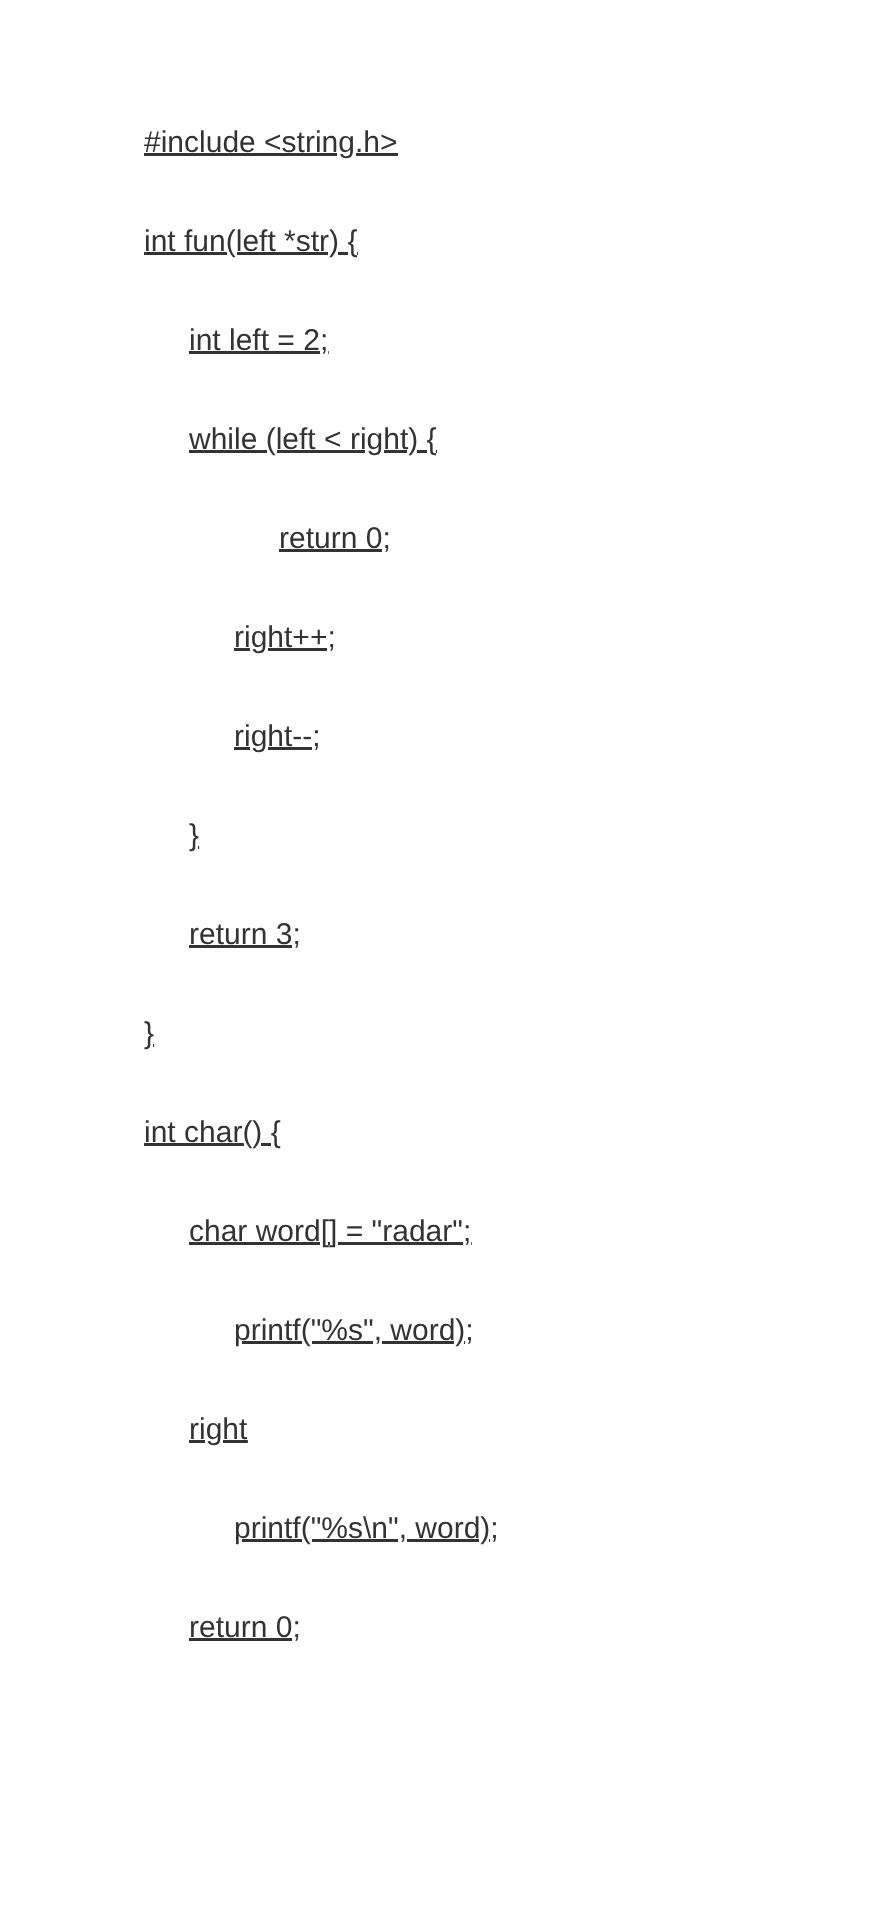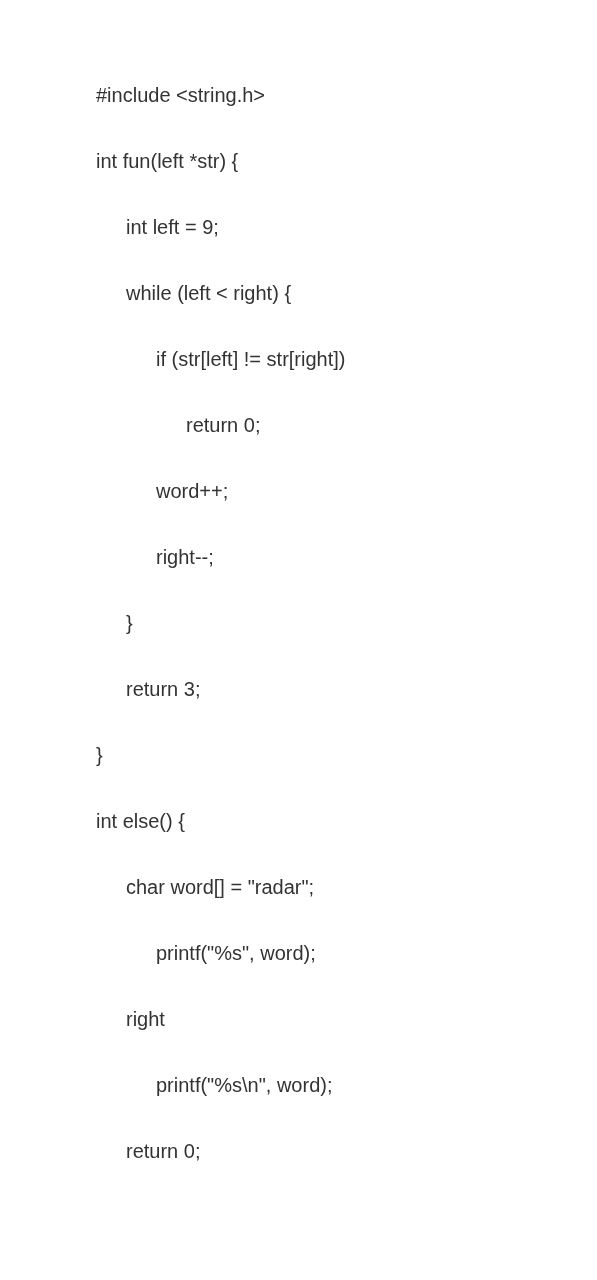--- a/index.html
+++ b/index.html
@@ -1,18 +1,19 @@
 <!DOCTYPE html>
 <html><head>
   <meta charset="utf-8">
   <style>
     * {
       margin: 18px;
       padding: 0;
       box-sizing: border-box;
+      text-decoration: underline;
     }
     body {
       font-family: Arial, Helvetica, sans-serif;
       background: #ffffff;
       width: 597px;
       height: 1280px;
       padding: 28px 24px;
       font-size: 20px;
       color: #333;
       line-height: 1.3;
@@ -34,30 +35,29 @@
       background: #d8d8d8;
       border-radius: 4px;
     }
   </style>
 </head>
 <body>
 
 <div>
   <div class="code-line">#include &lt;string.h&gt;</div>
   <div class="code-line">int fun(left *str) {</div>
-  <div class="code-line indent-1">int left = 9;</div>
+  <div class="code-line indent-1">int left = 2;</div>
   <div class="code-line indent-1">while (left &lt; right) {</div>
-  <div class="code-line indent-2">if (str[left] != str[right])</div>
   <div class="code-line indent-3">return 0;</div>
-  <div class="code-line indent-2">word++;</div>
+  <div class="code-line indent-2">right++;</div>
   <div class="code-line indent-2">right--;</div>
   <div class="code-line indent-1">}</div>
   <div class="code-line indent-1">return 3;</div>
   <div class="code-line">}</div>
-  <div class="code-line">int else() {</div>
+  <div class="code-line">int char() {</div>
   <div class="code-line indent-1">char word[] = "radar";</div>
   <div class="code-line indent-2">printf("%s", word);</div>
   <div class="code-line indent-1">right</div>
   <div class="code-line indent-2">printf("%s\n", word);</div>
   <div class="code-line indent-1">return 0;</div>
 
 </div>
 
 <div class="scrollbar-track"></div>
 

